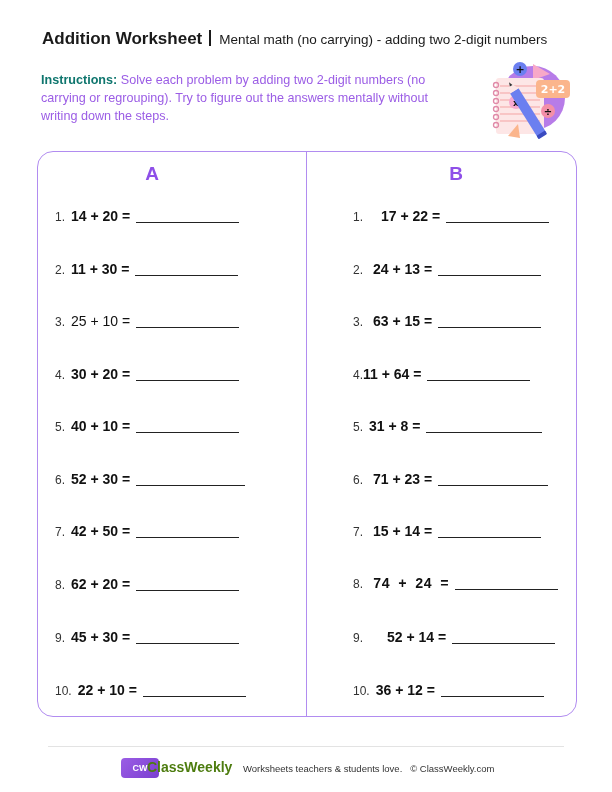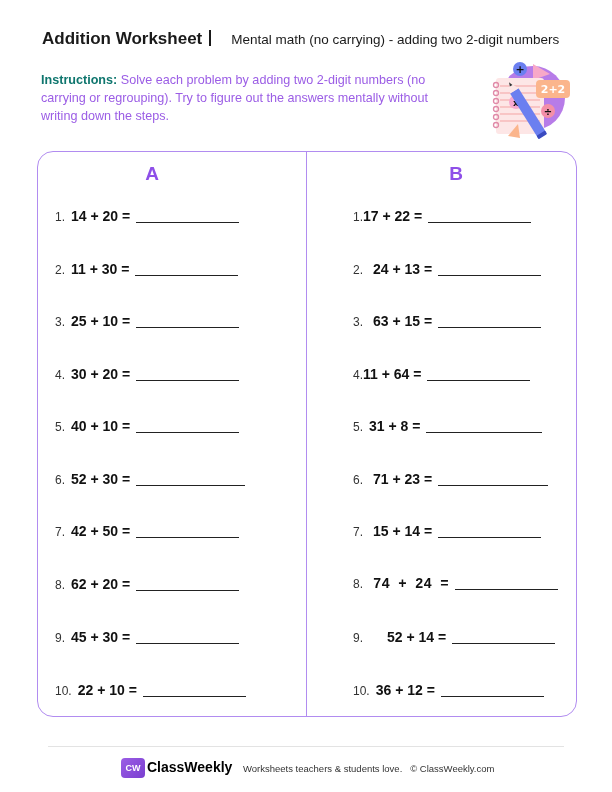--- a/index.html
+++ b/index.html
@@ -1,40 +1,40 @@
 <!DOCTYPE html>
 <html><head>
 <meta charset="utf-8">
 <style>
   html, body { margin: 0; padding: 0; background: #ffffff; }
   body { width: 612px; height: 792px; position: relative; overflow: hidden; font-family: "Liberation Sans", sans-serif; color: #111; }
 
   .header { position: absolute; left: 42px; top: 28px; display: flex; align-items: baseline; white-space: nowrap; }
   .title { font-size: 17px; font-weight: bold; color: #1a1a1a; }
   .sep { display: inline-block; width: 2px; height: 16px; background: #1a1a1a; margin: 0 8px 0 7px; position: relative; top: 2px; }
-  .subtitle { font-size: 13.5px; color: #1a1a1a; margin-left: 12px; }
+  .subtitle { font-size: 13.5px; color: #1a1a1a; }
 
   .instructions { position: absolute; left: 41px; top: 71px; width: 420px; font-size: 12.6px; line-height: 18px; color: #9b5de5; }
   .instructions b { font-weight: bold; color: #0f766e; }
 
   .illustration { position: absolute; left: 478px; top: 56px; width: 100px; height: 90px; }
 
   .card { position: absolute; left: 37px; top: 151px; width: 540px; height: 566px; border: 1.5px solid #b18cf0; border-radius: 16px; box-sizing: border-box; }
   .divider { position: absolute; left: 306px; top: 152px; width: 1px; height: 564px; background: #b18cf0; }
 
   .col-head { position: absolute; top: 163px; font-size: 19px; font-weight: bold; color: #8e4fe8; text-align: center; width: 40px; }
 
   .problem { position: absolute; display: flex; align-items: baseline; white-space: nowrap; }
   .num { font-size: 12px; color: #333; }
   .expr { font-size: 14px; font-weight: bold; color: #111; margin-left: 6px; }
   .blank { display: inline-block; border-bottom: 1px solid #222; height: 1px; margin-left: 6px; position: relative; top: 2px; }
 
   .footer-line { position: absolute; left: 48px; top: 746px; width: 516px; height: 1px; background: #e3e3e3; }
-  .logo-box { position: absolute; left: 121px; top: 758px; width: 24px; height: 20px; border-radius: 4px; background: linear-gradient(135deg, #9b5de5, #7a3fd0); color: #fff; font-size: 9px; font-weight: bold; display: flex; align-items: center; justify-content: center; }
-  .logo-text { position: absolute; left: 147px; top: 759px; font-size: 14px; font-weight: bold; color: #000000; }
+  .logo-box { position: absolute; left: 121px; top: 758px; width: 38px; height: 20px; border-radius: 4px; background: linear-gradient(135deg, #9b5de5, #7a3fd0); color: #fff; font-size: 9px; font-weight: bold; display: flex; align-items: center; justify-content: center; }
+  .logo-text { position: absolute; left: 147px; top: 759px; font-size: 14px; font-weight: bold; color: #4d7c0f; }
   .tagline { position: absolute; left: 243px; top: 763px; font-size: 9.5px; color: #333; white-space: nowrap; }
 </style>
 </head>
 <body>
 
 <div class="header">
   <span class="title">Addition Worksheet</span>
   <span class="sep"></span>
   <span class="subtitle">Mental math (no carrying) - adding two 2-digit numbers</span>
 </div>
@@ -89,21 +89,21 @@
   <span class="expr">14 + 20 =</span>
   <span class="blank" style="width:103px;"></span>
 </div>
 <div class="problem" style="left:55px; top:261px;">
   <span class="num">2.</span>
   <span class="expr">11 + 30 =</span>
   <span class="blank" style="width:103px;"></span>
 </div>
 <div class="problem" style="left:55px; top:313px;">
   <span class="num">3.</span>
-  <span class="expr" style="font-weight:bold;text-align:center;">25 + 10 =</span>
+  <span class="expr" style="font-weight:normal;text-align:center;">25 + 10 =</span>
   <span class="blank" style="width:103px;"></span>
 </div>
 <div class="problem" style="left:55px; top:366px;">
   <span class="num">4.</span>
   <span class="expr">30 + 20 =</span>
   <span class="blank" style="width:103px;"></span>
 </div>
 <div class="problem" style="left:55px; top:418px;">
   <span class="num">5.</span>
   <span class="expr">40 + 10 =</span>
@@ -130,21 +130,21 @@
   <span class="blank" style="width:103px;"></span>
 </div>
 <div class="problem" style="left:55px; top:682px;">
   <span class="num">10.</span>
   <span class="expr">22 + 10 =</span>
   <span class="blank" style="width:103px;"></span>
 </div>
 
 <div class="problem" style="left:353px; top:208px;">
   <span class="num">1.</span>
-  <span class="expr" style="margin-left:0;">17 + 22 =</span>
+  <span class="expr" style="margin-left:18px;">17 + 22 =</span>
   <span class="blank" style="width:103px;"></span>
 </div>
 <div class="problem" style="left:353px; top:261px;">
   <span class="num">2.</span>
   <span class="expr" style="margin-left:10px;">24 + 13 =</span>
   <span class="blank" style="width:103px;"></span>
 </div>
 <div class="problem" style="left:353px; top:313px;">
   <span class="num">3.</span>
   <span class="expr" style="margin-left:10px;">63 + 15 =</span>

